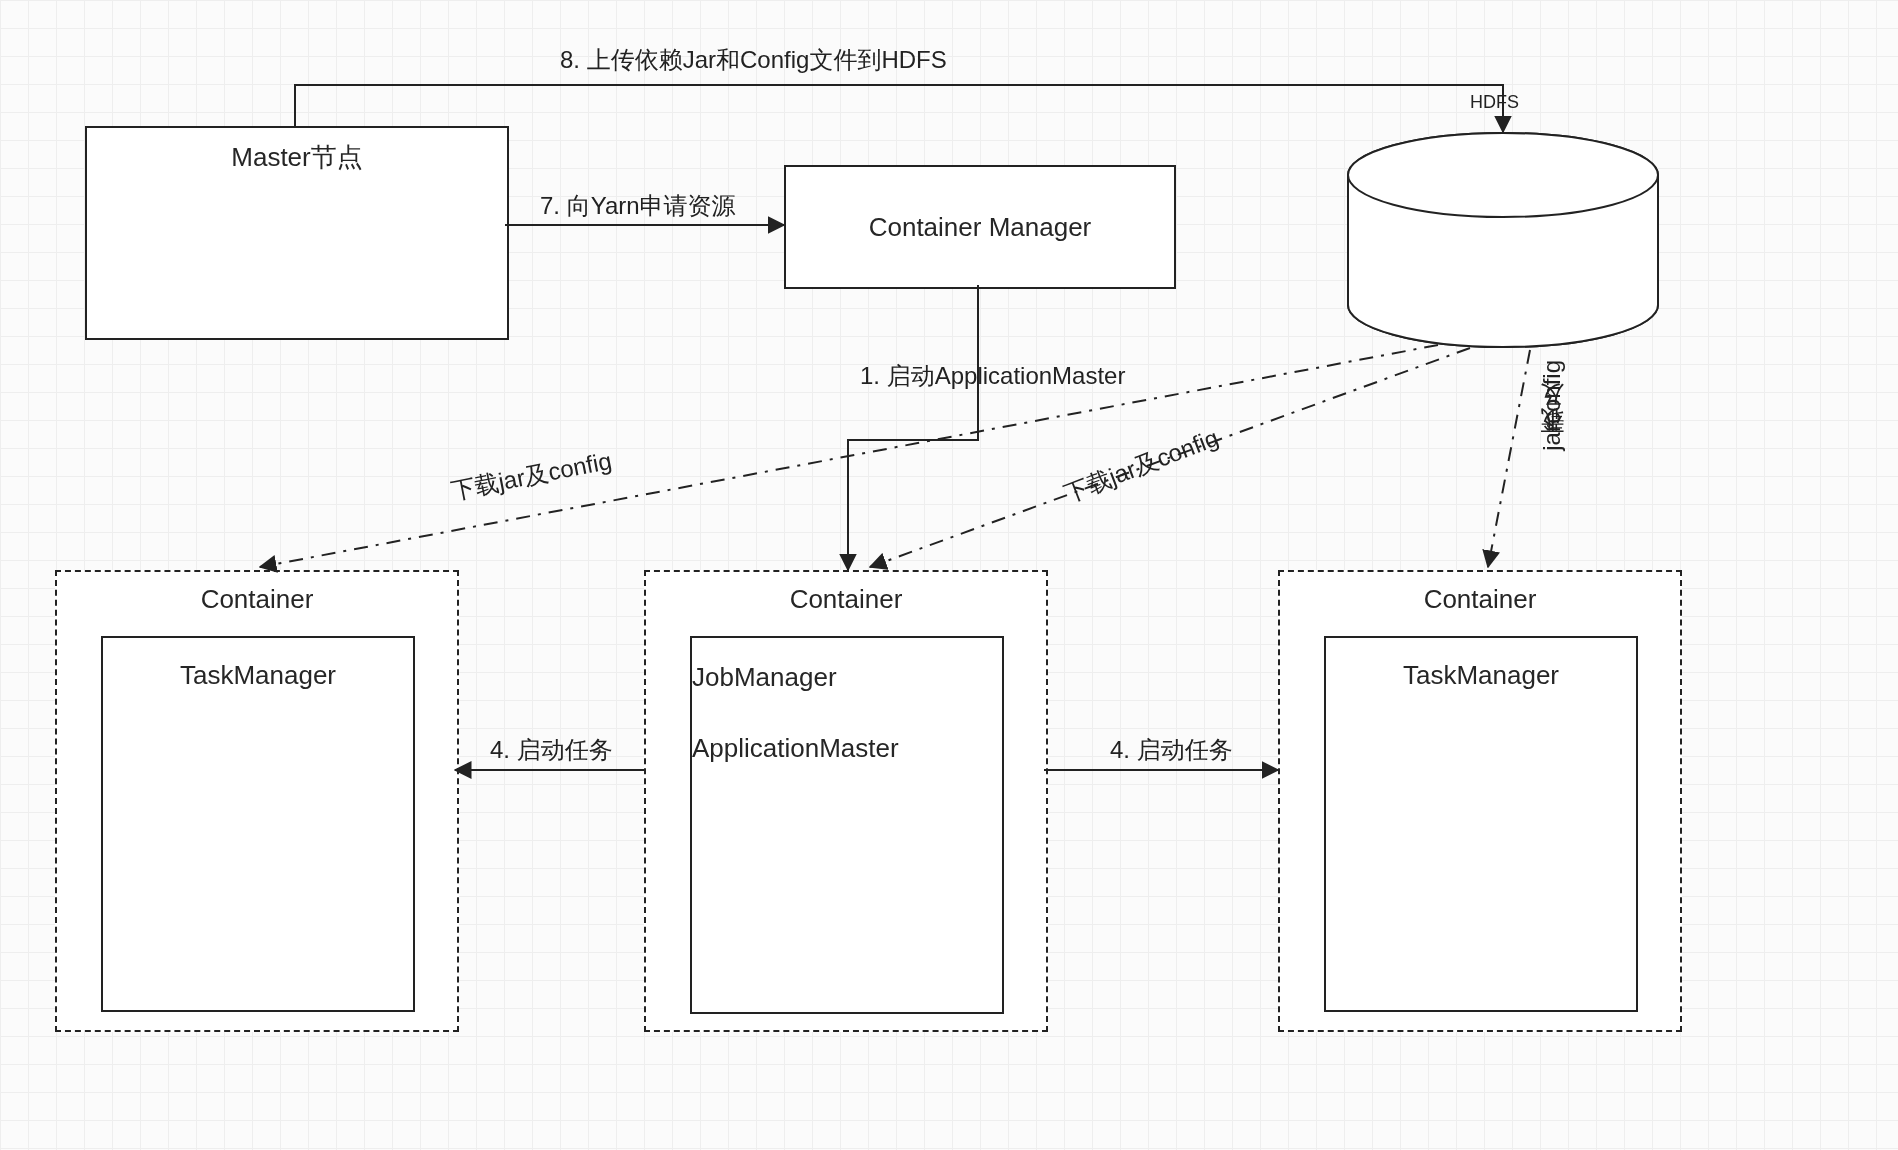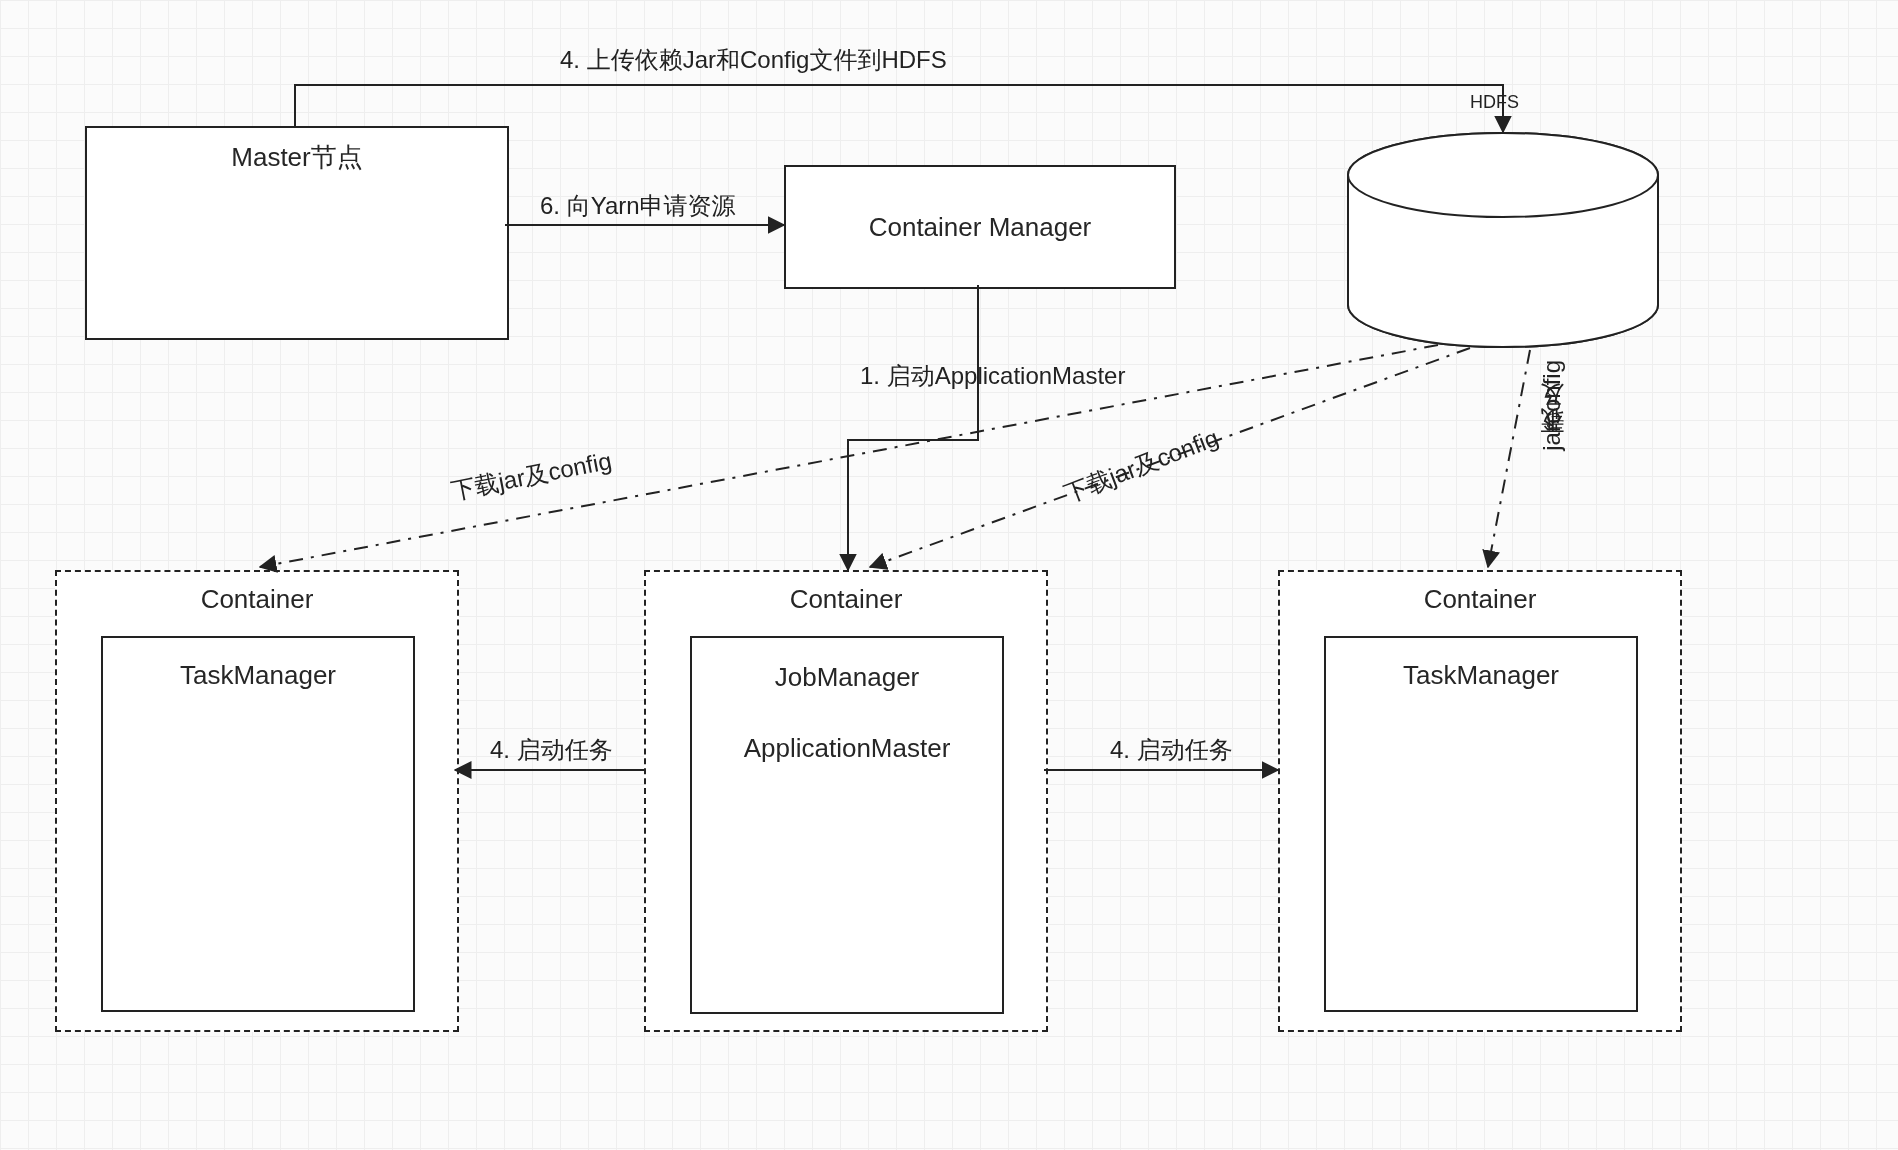--- a/index.html
+++ b/index.html
@@ -5,21 +5,21 @@
 html,body{margin:0;padding:0;width:1898px;height:1150px;overflow:hidden;background:#fbfbfb;position:relative;font-family:-apple-system,"Helvetica Neue","PingFang SC","Microsoft YaHei",sans-serif;color:#262626}
 
 body::before{content:"";position:absolute;inset:0;background-image:linear-gradient(#eeeeee 1px,transparent 1px),linear-gradient(90deg,#eeeeee 1px,transparent 1px);background-size:28px 28px;pointer-events:none}
 
 .box{position:absolute;border:2px solid #222;background:#fff;display:flex;align-items:center;justify-content:center;font-size:26px}
 .dashed{border-style:dashed}
 .label{position:absolute;font-size:24px;color:#222;background:transparent;white-space:nowrap}
 .label.vert{writing-mode:vertical-rl;transform:rotate(180deg)}
 .inner-title{position:absolute;left:0;right:0;top:12px;text-align:center;font-size:26px}
 svg.edges{position:absolute;inset:0;width:1898px;height:1150px;pointer-events:none}
-.stack{display:flex;flex-direction:column;align-items:center;justify-content:flex-start;gap:40px;padding-top:24px}
+.stack{display:flex;flex-direction:column;align-items:flex-start;justify-content:flex-start;gap:40px;padding-top:24px}
 </style>
 </head>
 <body>
 
 <div class="box" style="left:85px;top:126px;width:420px;height:210px;display:block">
   <div class="inner-title">Master节点</div>
 </div>
 
 <div class="box" style="left:784px;top:165px;width:388px;height:120px">Container Manager</div>
 
@@ -72,21 +72,21 @@
 
   <path d="M644 770 H 455" fill="none" stroke="#222" stroke-width="2" marker-end="url(#arrow)"></path>
 
   <path d="M1044 770 H 1278" fill="none" stroke="#222" stroke-width="2" marker-end="url(#arrow)"></path>
 
   <path d="M1438 345 L 260 567" fill="none" stroke="#222" stroke-width="2" stroke-dasharray="14 8 3 8" marker-end="url(#arrow)"></path>
   <path d="M1470 348 L 870 567" fill="none" stroke="#222" stroke-width="2" stroke-dasharray="14 8 3 8" marker-end="url(#arrow)"></path>
   <path d="M1530 350 L 1488 567" fill="none" stroke="#222" stroke-width="2" stroke-dasharray="14 8 3 8" marker-end="url(#arrow)"></path>
 </svg>
 
-<div class="label" style="left:560px;top:44px">4. 上传依赖Jar和Config文件到HDFS</div>
-<div class="label" style="left:540px;top:190px">6. 向Yarn申请资源</div>
+<div class="label" style="left:560px;top:44px">8. 上传依赖Jar和Config文件到HDFS</div>
+<div class="label" style="left:540px;top:190px">7. 向Yarn申请资源</div>
 <div class="label" style="left:860px;top:360px">1. 启动ApplicationMaster</div>
 <div class="label" style="left:490px;top:734px">4. 启动任务</div>
 <div class="label" style="left:1110px;top:734px">4. 启动任务</div>
 
 <div class="label" style="left:450px;top:460px;transform:rotate(-11deg)">下载jar及config</div>
 <div class="label" style="left:1060px;top:450px;transform:rotate(-21deg)">下载jar及config</div>
 <div class="label vert" style="left:1536px;top:360px">下载jar及config</div>
 
 </body></html>

